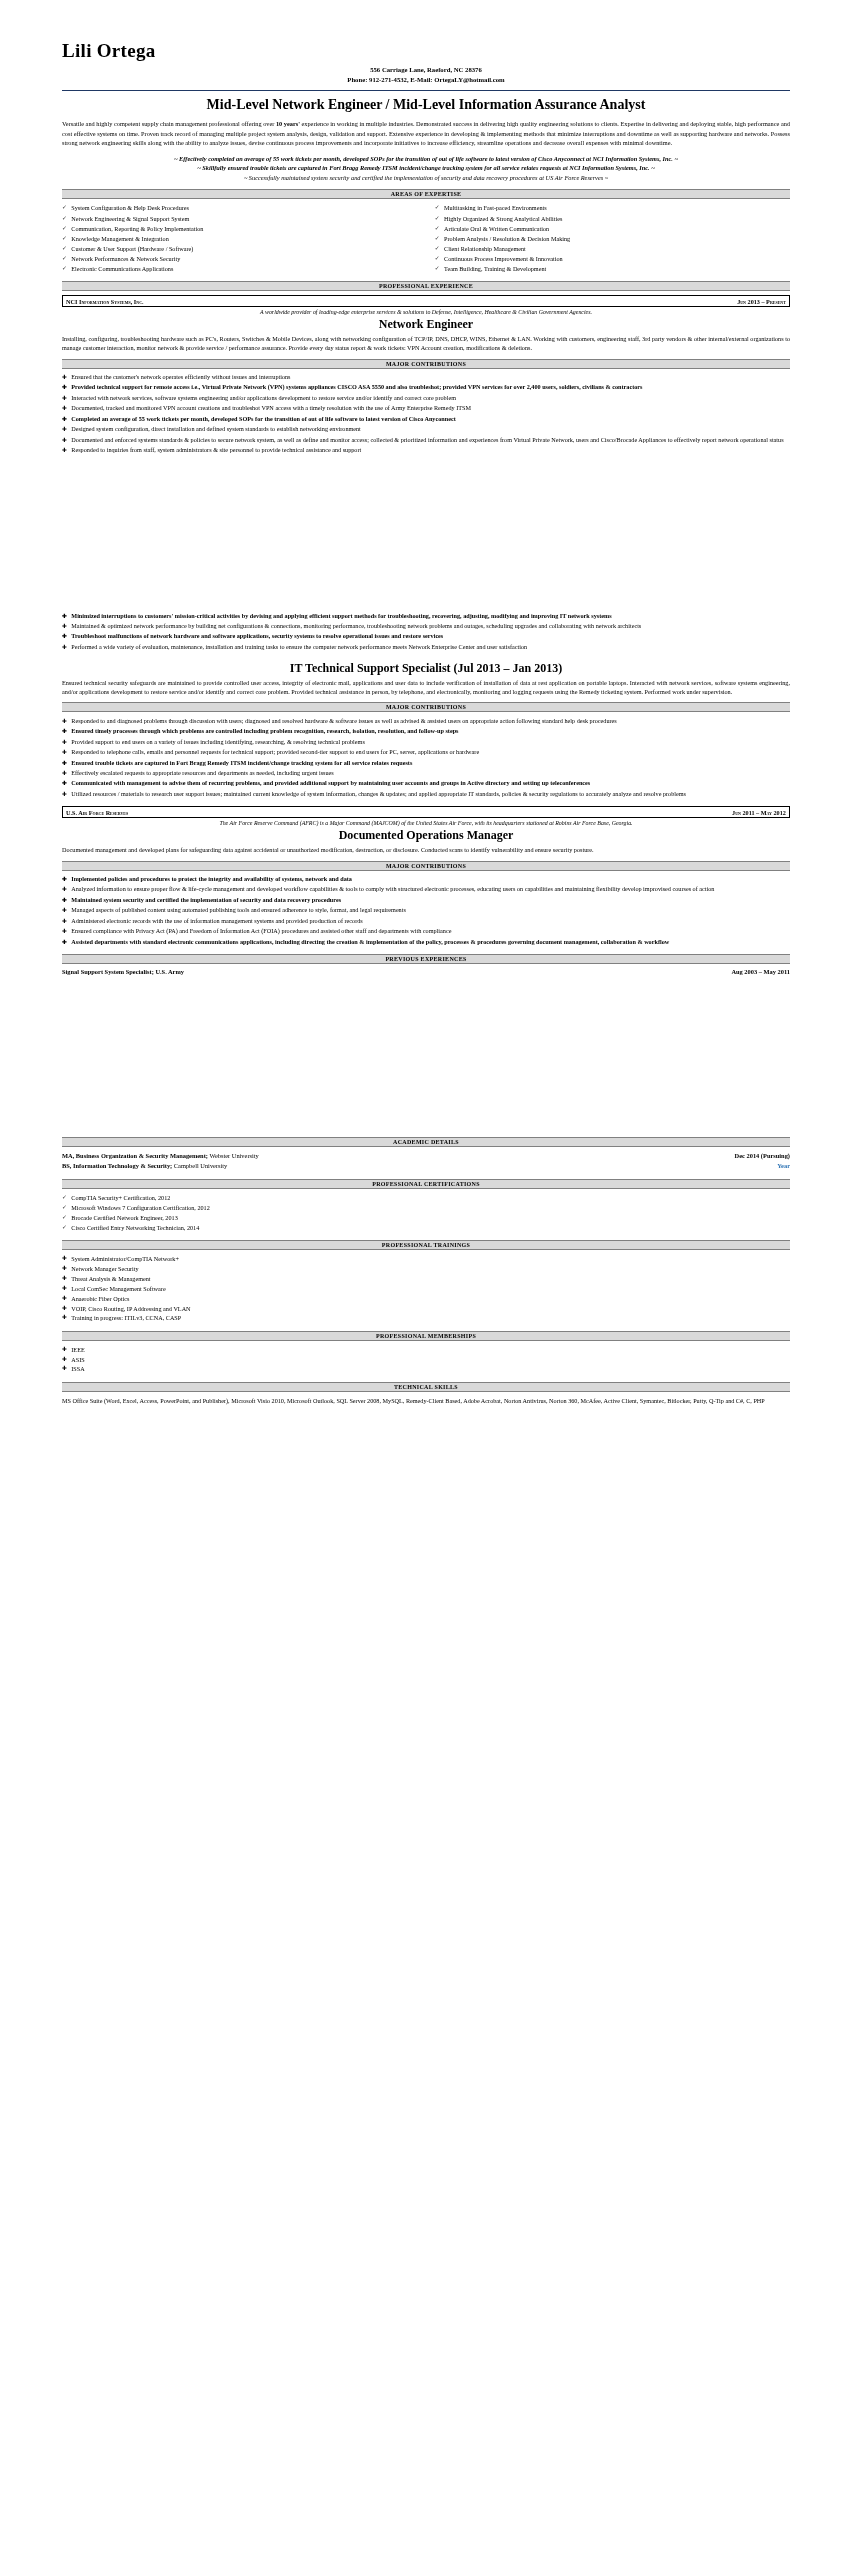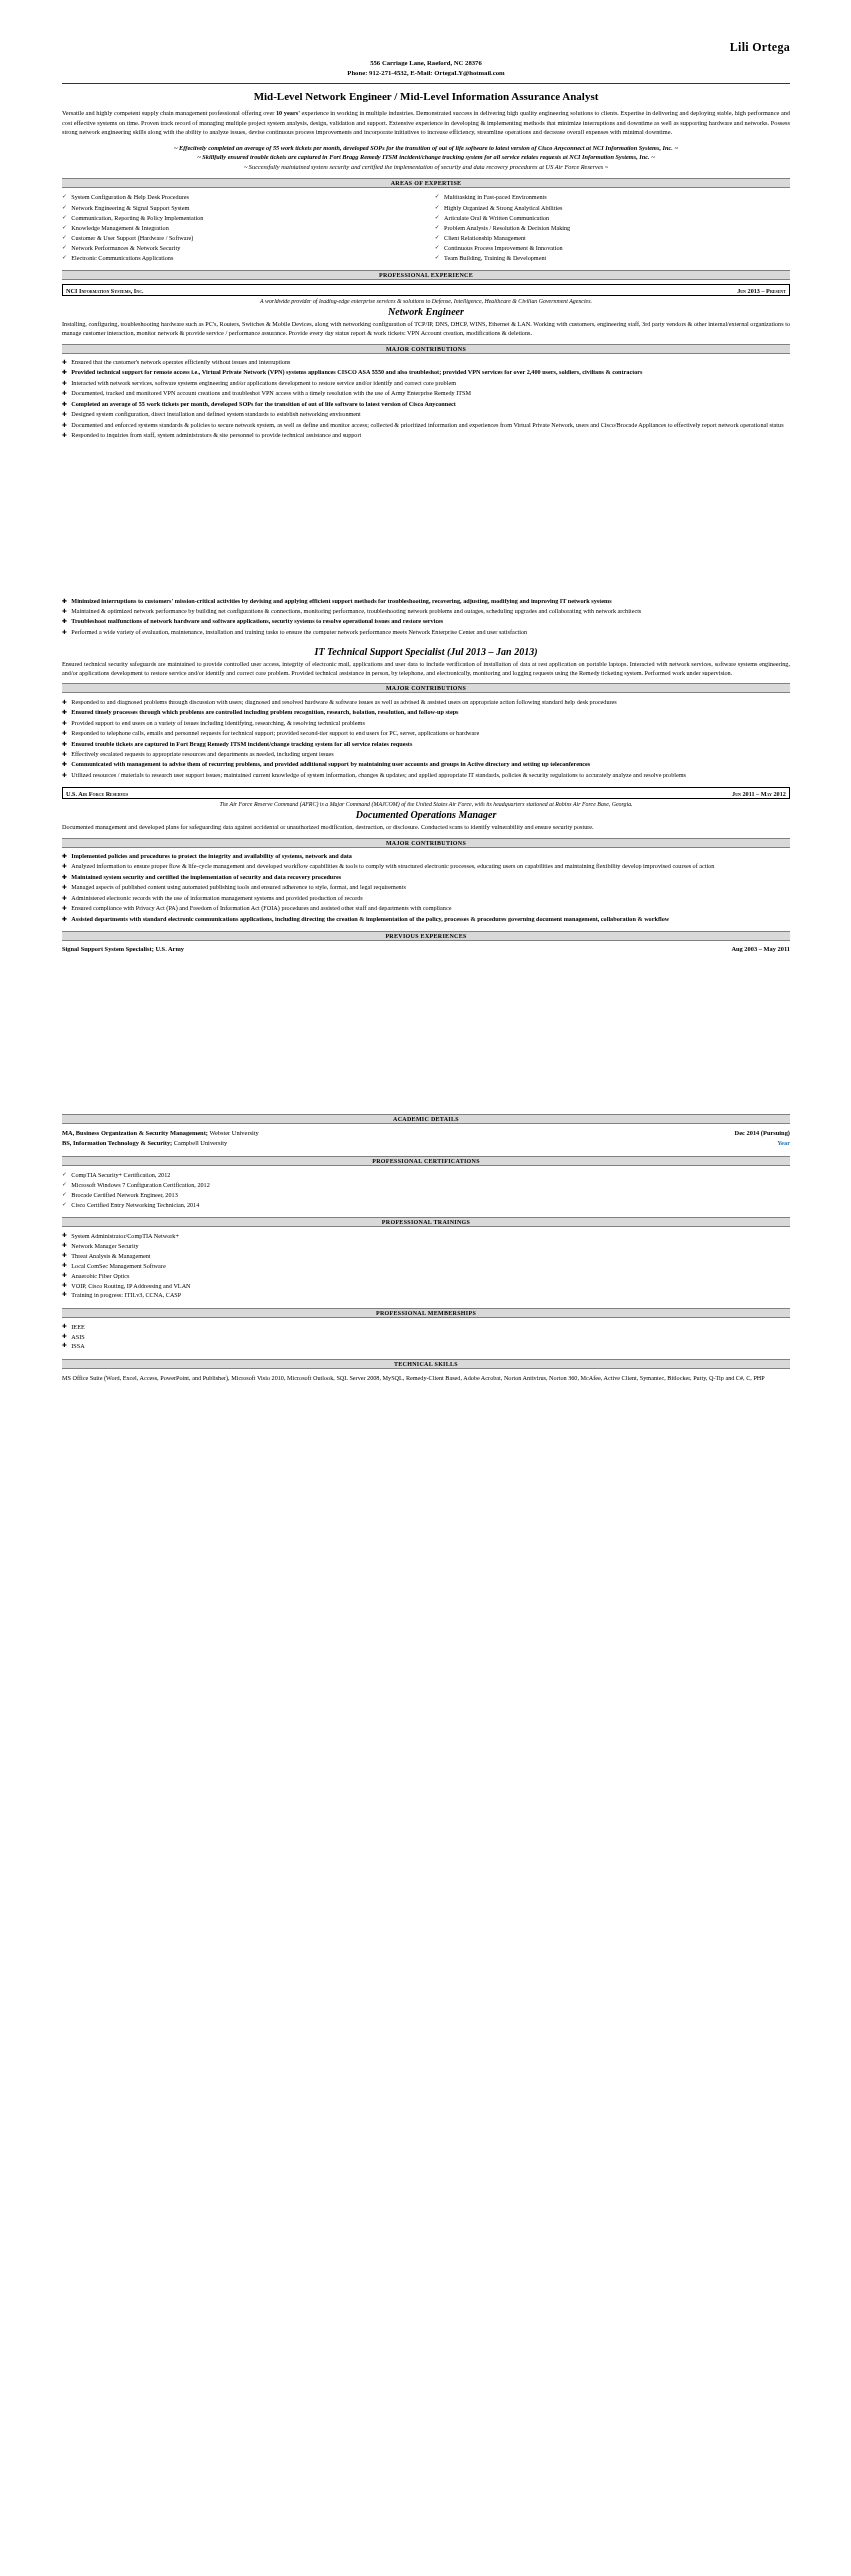--- a/index.html
+++ b/index.html
@@ -15,41 +15,41 @@
     width: 852px;
     min-height: 3615px;
     margin: 0 auto;
     background: #ffffff;
     position: relative;
     box-sizing: border-box;
     padding: 31px 62px 0 62px;
   }
   
   .name {
-    text-align: right;
-    font-size: 12px;
+    text-align: left;
+    font-size: 19px;
     font-weight: bold;
     font-family: "Liberation Serif", serif;
     letter-spacing: 0.3px;
     margin: 9.3px 0 3.1px 0;
   }
   .contact-line {
     text-align: center;
     font-size: 6.7px;
     font-weight: bold;
     line-height: 1.45;
   }
   .rule {
     border: 0;
     border-top: 1px solid #1f3864;
     margin: 5.2px 0 6.2px 0;
   }
   .headline {
     text-align: center;
-    font-size: 11px;
+    font-size: 14px;
     font-weight: bold;
     margin: 2.1px 0 6.2px 0;
   }
   .summary {
     font-size: 6.3px;
     line-height: 1.5;
     text-align: justify;
     margin-bottom: 6.2px;
   }
   .summary b { font-weight: bold; }
@@ -116,23 +116,22 @@
     margin-bottom: 2.1px;
   }
   .emp-box .dates { font-variant: small-caps; }
   .emp-desc {
     font-size: 5.9px;
     font-style: italic;
     text-align: center;
     margin-bottom: 2.1px;
   }
   .job-title {
-    font-size: 10px;
-    font-weight: bold;
-    font-style: italic;
+    font-size: 12px;
+    font-weight: bold;
     text-align: center;
     margin: 1px 0 3.1px 0;
   }
   .job-para {
     font-size: 6.2px;
     line-height: 1.45;
     text-align: justify;
     margin-bottom: 3.1px;
   }
   .contrib-list {

